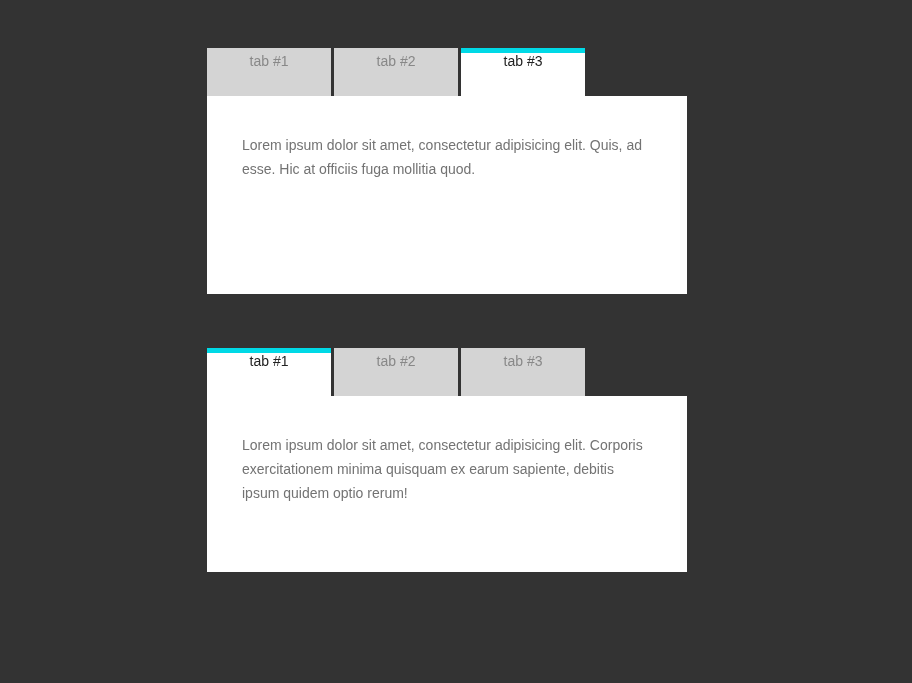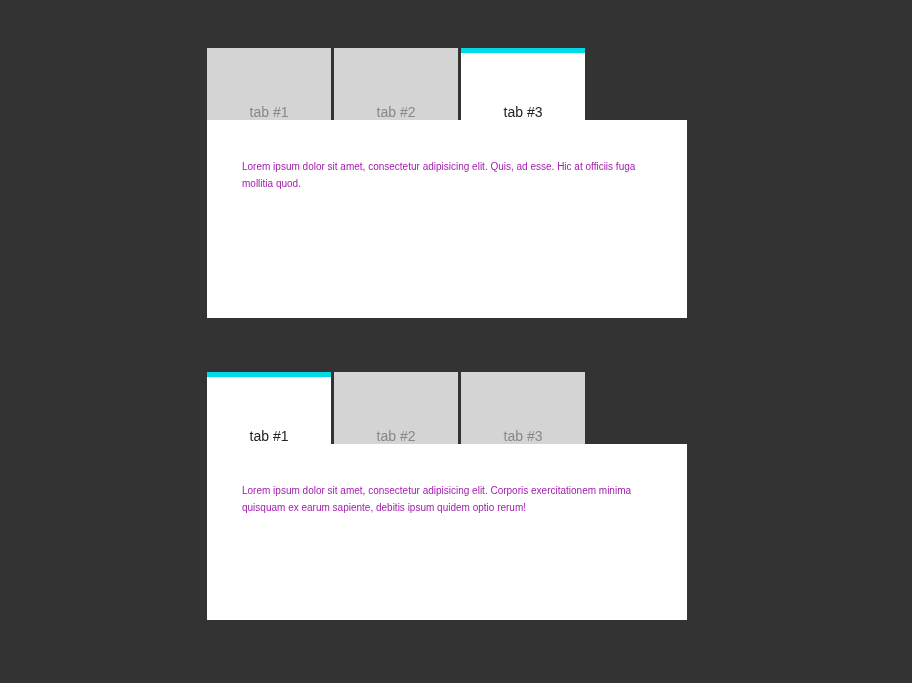--- a/index.html
+++ b/index.html
@@ -14,44 +14,44 @@
     width: 480px;
     margin-left: 207px;
   }
   .tab-widget.first { margin-top: 48px; }
   .tab-widget.second { margin-top: 54px; }
   .tab-strip {
     display: flex;
   }
   .tab {
     width: 124px;
-    height: 72px;
+    height: 48px;
     background: #d4d4d4;
     border-top: 5px solid #d4d4d4;
     margin-right: 3px;
     display: flex;
-    align-items: flex-end;
+    align-items: flex-start;
     justify-content: center;
     font-size: 14px;
     color: #888888;
     cursor: pointer;
     user-select: none;
   }
   .tab.active {
     background: #ffffff;
     border-top: 5px solid #00d9e6;
     color: #222222;
   }
   .tab-panel {
     background: #ffffff;
     height: 198px;
     padding: 38px 35px;
-    font-size: 10px;
+    font-size: 14px;
     line-height: 1.7;
-    color: #a21caf;
+    color: #737373;
   }
   .tab-widget.second .tab-panel {
     height: 176px;
   }
 </style>
 </head>
 <body>
 
 <div class="tab-widget first">
   <div class="tab-strip">

